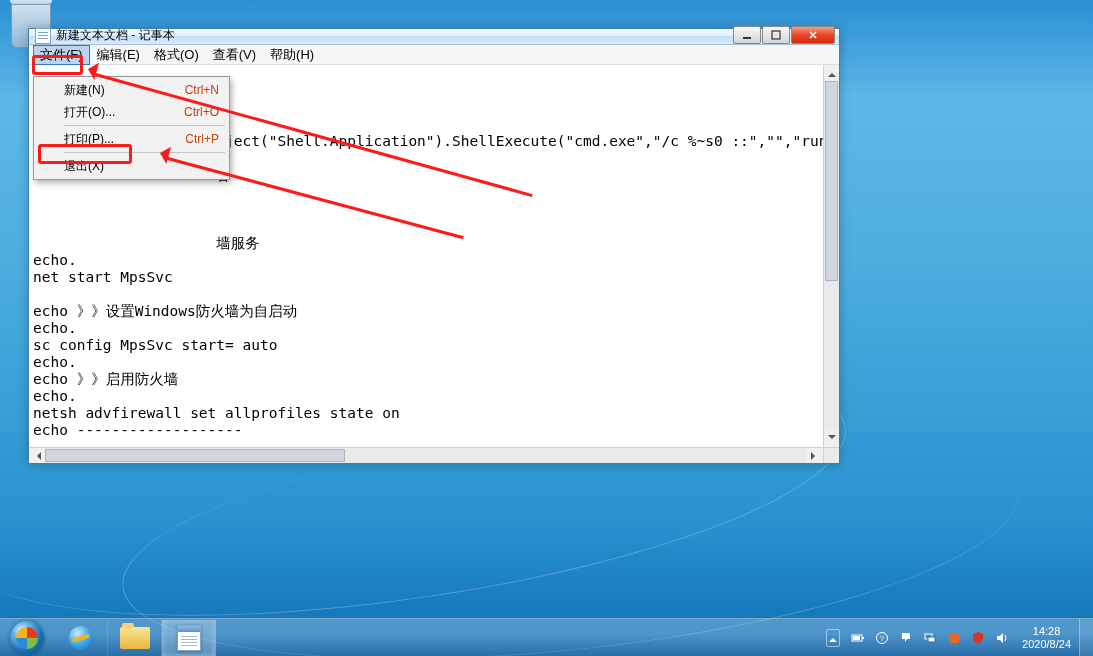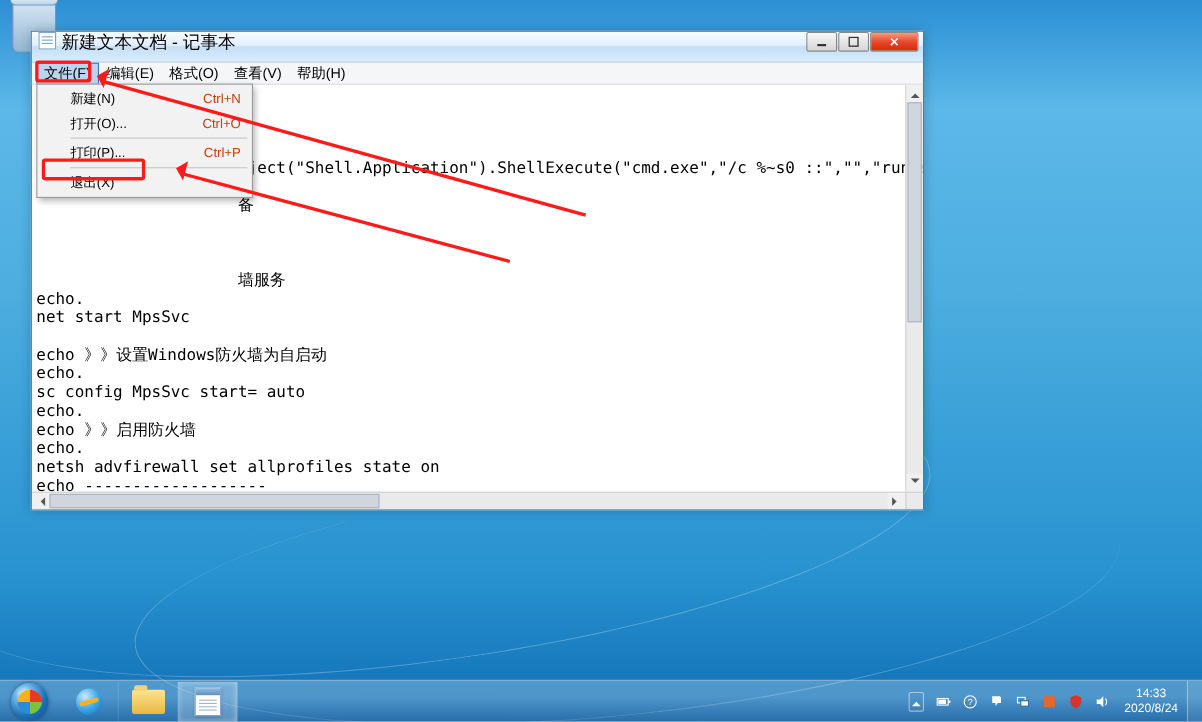--- a/index.html
+++ b/index.html
@@ -23,27 +23,27 @@
   top: 28px;
   width: 812px;
   height: 436px;
   background: #fff;
   border: 1px solid #3c7fb1;
   box-shadow: 0 0 10px rgba(0,0,0,.25);
   display: flex;
   flex-direction: column;
 }
 .titlebar {
-  height: 28px;
+  height: 16px;
   background: linear-gradient(180deg, #f5fbff 0%, #e1effc 45%, #c6dff5 50%, #d7ecfd 100%);
   border-bottom: 1px solid #a7c0d7;
   display: flex;
-  align-items: flex-start;
+  align-items: flex-end;
   padding: 0 4px 0 6px;
-  font-size: 16px;
+  font-size: 12px;
   color: #000;
 }
 .title-icon {
   width: 16px; height: 16px;
   background: #fff;
   border: 1px solid #7fa6c9;
   margin-right: 5px;
   position: relative;
 }
 .title-icon::after {
@@ -400,18 +400,18 @@
           <path d="M7 1 l5 2 v4 c0 3 -3 5 -5 6 c-2 -1 -5 -3 -5 -6 v-4 z" fill="#d8342a"></path>
         </svg>
     </div>
     <div class="tray-icon">
       <svg viewBox="0 0 14 14">
           <path d="M2 5 h3 l3 -3 v10 l-3 -3 h-3 z" fill="#fff"></path>
           <path d="M10 4 q2 3 0 6" fill="none" stroke="#fff"></path>
         </svg>
     </div>
     <div class="clock">
-      <div>14:33</div>
+      <div>14:28</div>
       <div>2020/8/24</div>
     </div>
     <div class="show-desktop"></div>
   </div>
 </div>
 
 </body></html>

